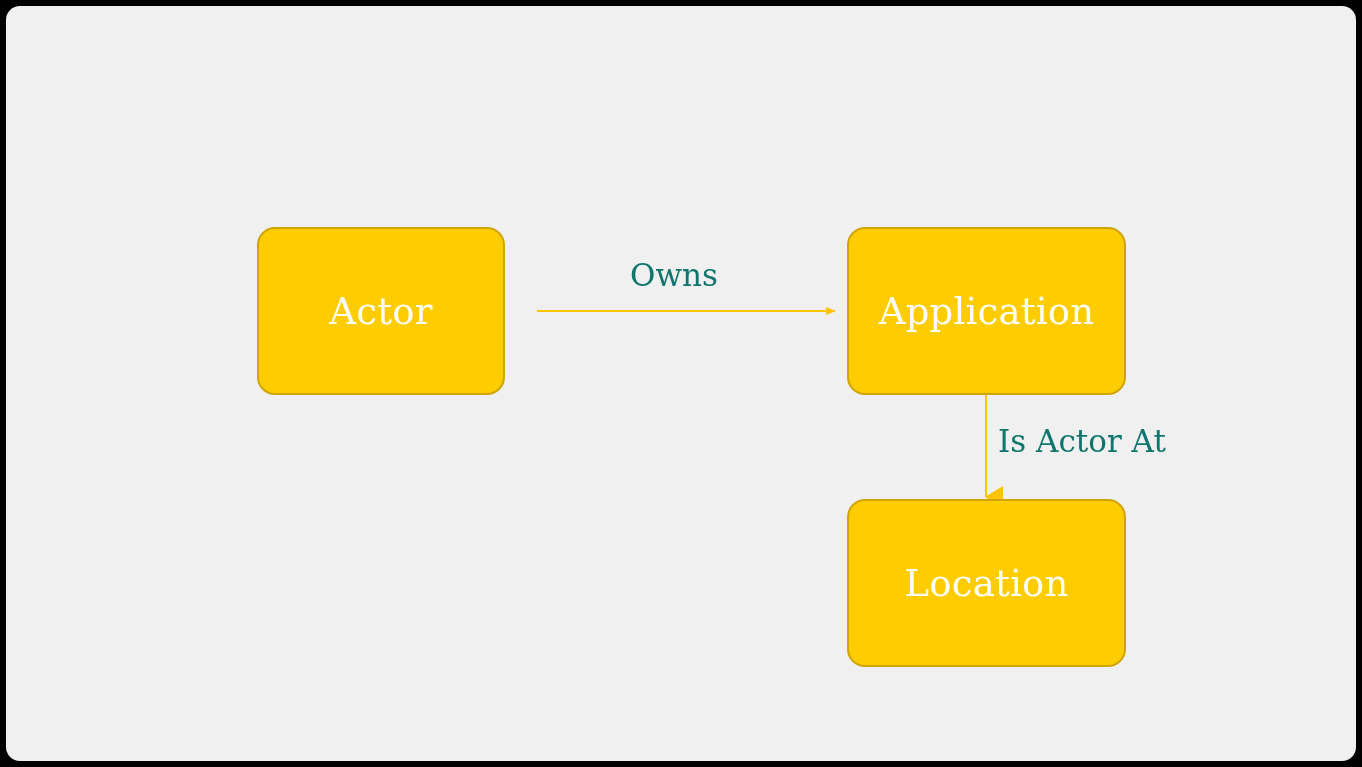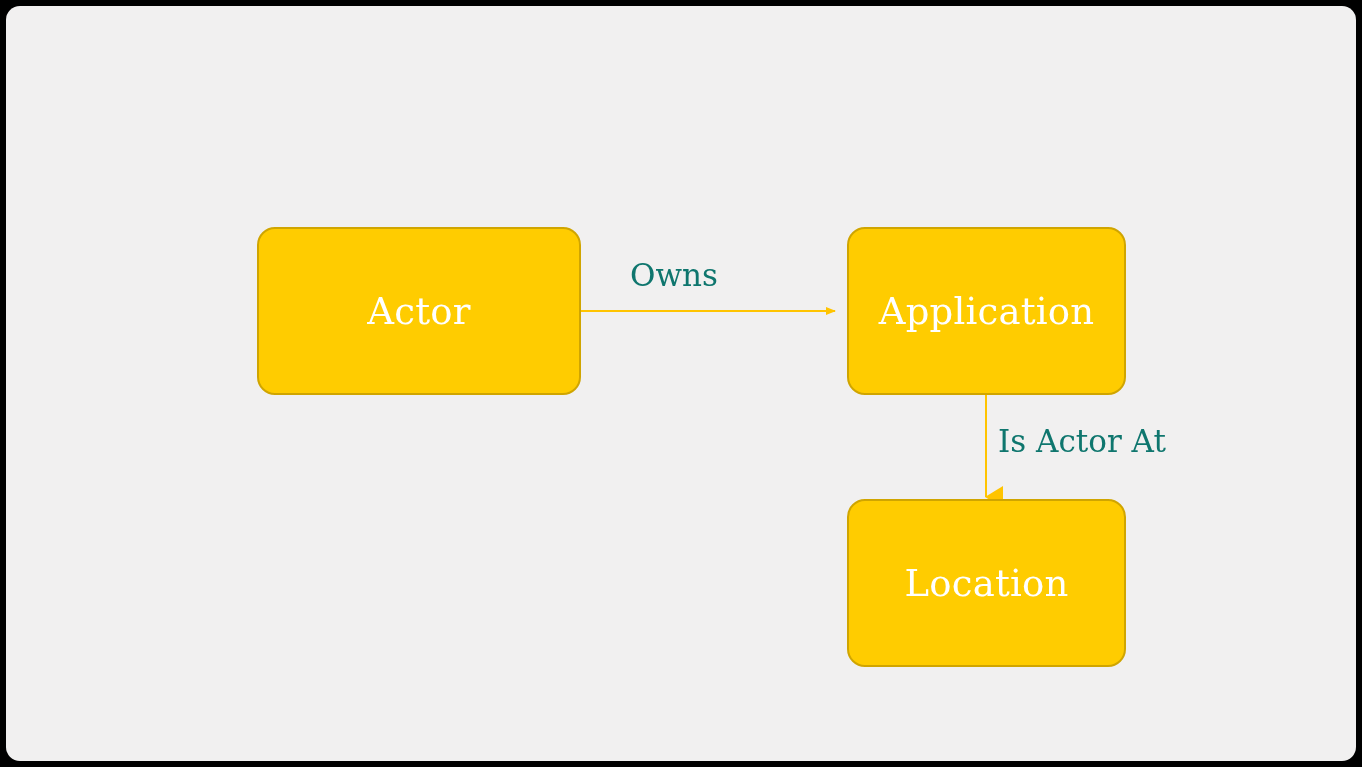--- a/index.html
+++ b/index.html
@@ -57,21 +57,21 @@
   .node-label {
     color: #FFFFFF;
     font-family: "DejaVu Serif", serif;
     font-size: 37px;
     line-height: 1;
     letter-spacing: 0.2px;
     white-space: nowrap;
     user-select: none;
   }
 
-  #node-actor       { left: 251px; top: 221px; width: 324px; height: 168px; }
+  #node-actor       { left: 251px; top: 221px; width: 248px; height: 168px; }
   #node-application { left: 841px; top: 221px; width: 279px; height: 168px; }
   #node-location    { left: 841px; top: 493px; width: 279px; height: 168px; }
 
   
   .edge-label {
     position: absolute;
     color: #0f766e;
     font-family: "DejaVu Serif", serif;
     font-size: 31px;
     line-height: 1;

